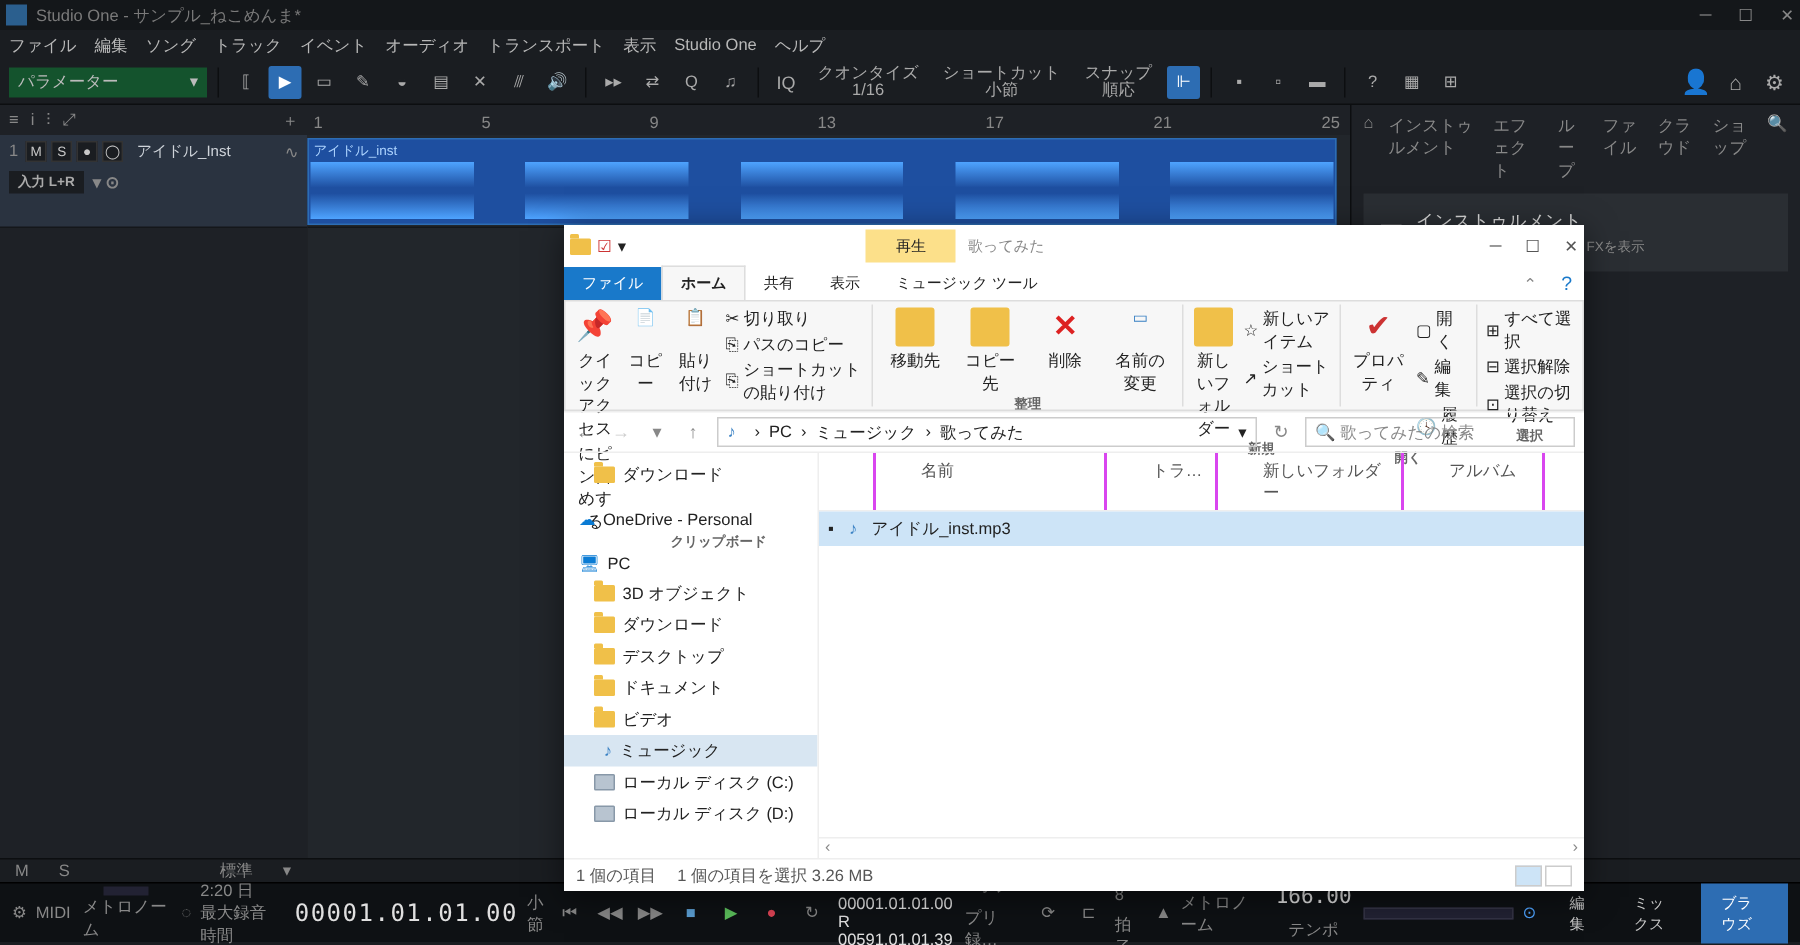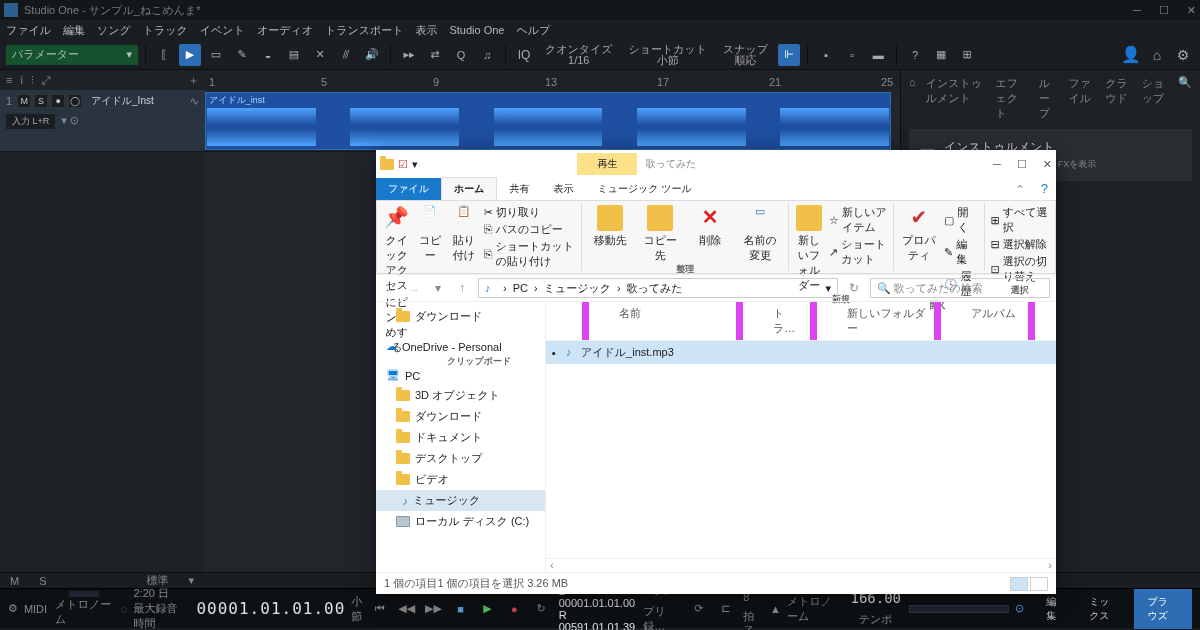--- a/index.html
+++ b/index.html
@@ -26,21 +26,21 @@
 
 .main { display: flex; height: 502px; }
 .left-col { width: 205px; background: #1e2126; display: flex; flex-direction: column; }
 .track-head-tools { height: 20px; display: flex; align-items: center; gap: 8px; padding: 0 6px; color: #888; }
 .track { height: 62px; background: #2a3340; border-bottom: 1px solid #14171a; padding: 4px 6px; }
 .track .row1 { display: flex; align-items: center; gap: 5px; }
 .track .num { color: #888; }
 .track .msr { display: flex; gap: 3px; }
 .track .msr span { width: 14px; height: 14px; display:flex; align-items:center; justify-content:center; font-size:9px; background:#1a1d21; border:1px solid #333; }
 .track .name { color: #cfd4da; font-size: 10px; margin-left: 4px; }
-.track .row2 { display:flex; gap:6px; margin-top:6px; }
+.track .row2 { display:flex; gap:6px; align-items:center; margin-top:6px;font-weight:bold; }
 .track .input { background:#1a1d21; padding:1px 6px; font-size:9px; color:#aaa; }
 
 .center { flex: 1; background: #22262b; display: flex; flex-direction: column; position: relative; }
 .ruler { height: 20px; background: #1e2126; display: flex; align-items: flex-end; color: #888; font-size: 9px; position: relative; }
 .ruler .tick { position: absolute; bottom: 2px; }
 .clip-area { height: 62px; position: relative; background: #22262b; border-bottom:1px solid #14171a; }
 .audio-clip { position:absolute; left:0; top:2px; height:58px; width: 686px; background:#1e4fa0; border:1px solid #2d6db3; }
 .audio-clip .lbl { position:absolute; top:1px; left:3px; font-size:9px; color:#add4ff;}
 .wave { position:absolute; left:0; right:0; top:14px; bottom:2px; display:flex; align-items:center; }
 .wave-seg { height: 38px; background: linear-gradient(to bottom, #4ea3ff 0%, #1e4fa0 45%, #1e4fa0 55%, #4ea3ff 100%); margin: 0 1px; flex:1; }
@@ -96,25 +96,25 @@
 .ex-path .arrow { color:#888; font-size:12px; width:16px; text-align:center; cursor:pointer; }
 .ex-path .crumb { flex:1; border:1px solid #ccc; height:20px; display:flex; align-items:center; padding:0 6px; font-size:10px; gap:6px; }
 .ex-path .search { width:180px; border:1px solid #ccc; height:20px; display:flex; align-items:center; padding:0 6px; font-size:10px; color:#888; }
 
 .ex-body { flex:1; display:flex; overflow:hidden; }
 .ex-nav { width:170px; border-right:1px solid #eee; padding:4px 0; overflow-y:auto;text-align:right; }
 .ex-nav .item { display:flex; align-items:center; gap:5px; padding:3px 6px 3px 20px; font-size:10px; cursor:pointer; }
 .ex-nav .item.sel { background:#d8e6f2; }
 .ex-files { flex:1; display:flex; flex-direction:column; }
 .ex-head { display:flex; border-bottom:1px solid #eee; font-size:10px; color:#555; }
-.ex-head div { padding:4px 6px; border-right:7px solid #d946ef;margin-left:24px; }
+.ex-head div { padding:4px 6px; border-right:2px solid #d946ef;margin-left:24px; }
 .ex-row { display:flex; align-items:center; font-size:10px; padding:2px 0; }
 .ex-row.sel { background:#cde4f7; }
 .ex-row .cell { padding:2px 6px; }
-.ex-status { height:22px; border-top:1px solid #eee; display:flex; align-items:center; padding:0 8px; font-size:10px; color:#555; }
+.ex-status { height:22px; border-top:1px solid #eee; display:flex; align-items:center; padding:0 8px; font-size:10px; color:#555; gap:14px; }
 .ex-status .views { margin-left:auto; display:flex; gap:2px; }
 .ex-status .views span { width:18px; height:14px; border:1px solid #ccc; }
 .ex-status .views .on { background:#cde4f7; }
 
 .folder-ico { display:inline-block; width:14px; height:11px; background:#f0c049; border-radius:1px; position:relative; }
 .folder-ico::before { content:""; position:absolute; top:-3px; left:0; width:6px; height:3px; background:#f0c049; border-radius:1px 1px 0 0; }
 .disk-ico { display:inline-block; width:14px; height:11px; background:#b8c4d0; border:1px solid #8898a8; border-radius:1px; }
 .music-ico { display:inline-block; width:12px; height:12px; color:#3b82c4; }
 </style>
 </head>
@@ -529,37 +529,41 @@
       <div class="item">
           <span class="folder-ico"></span>
           <span>3D オブジェクト</span>
         </div>
       <div class="item">
           <span class="folder-ico"></span>
           <span>ダウンロード</span>
         </div>
       <div class="item">
           <span class="folder-ico"></span>
+          <span>デスクトップ</span>
+        </div>
+      <div class="item">
+          <span class="folder-ico"></span>
           <span>ドキュメント</span>
-        </div>
-      <div class="item">
-          <span class="folder-ico"></span>
-          <span>デスクトップ</span>
         </div>
       <div class="item">
           <span class="folder-ico"></span>
           <span>ビデオ</span>
         </div>
       <div class="item sel">
           <span class="music-ico">♪</span>
           <span>ミュージック</span>
         </div>
       <div class="item">
           <span class="disk-ico"></span>
           <span>ローカル ディスク (C:)</span>
+        </div>
+      <div class="item">
+          <span class="disk-ico"></span>
+          <span>ローカル ディスク (D:)</span>
         </div>
 
     </div>
     <div class="ex-files">
       <div class="ex-head">
         <div style="width:14px"></div>
         <div style="width:130px">名前</div>
         <div style="width:50px">トラ…</div>
         <div style="width:100px">新しいフォルダー</div>
         <div style="width:70px">アルバム</div>

